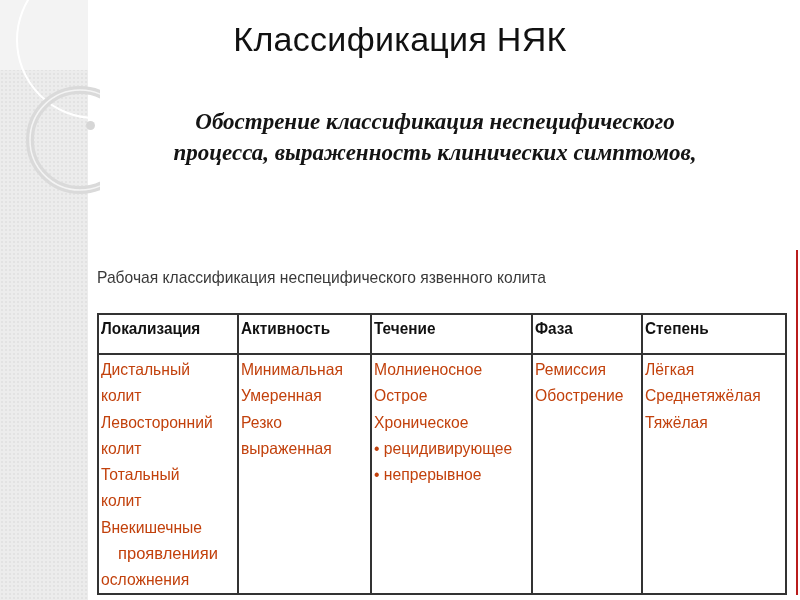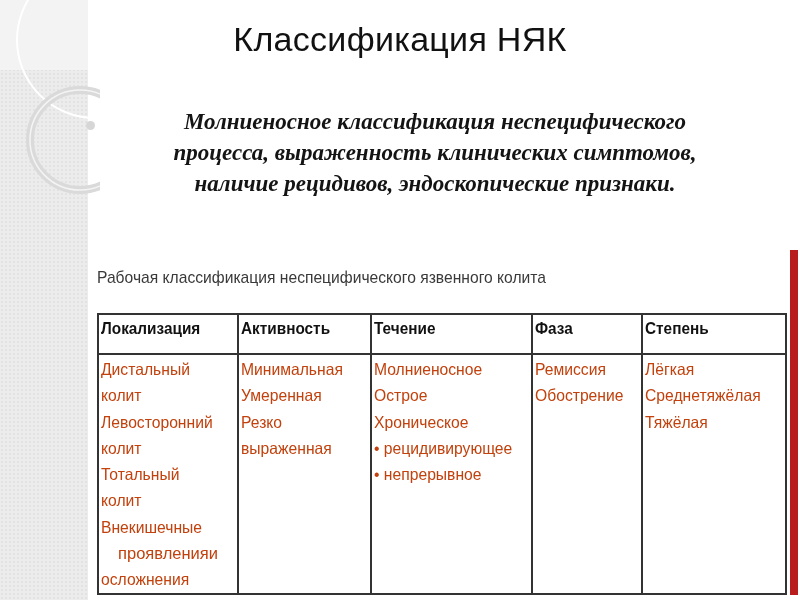--- a/index.html
+++ b/index.html
@@ -30,21 +30,21 @@
   }
   .lead {
     position: absolute; left: 100px; top: 106px; width: 670px; text-align: center;
     font-family: "Liberation Serif", serif; font-style: italic; font-weight: bold;
     font-size: 23px; line-height: 31px; color: #141414;
   }
 
   .figure {
     position: absolute; left: 88px; top: 250px; width: 710px; height: 345px;
     background: #ffffff;
-    border-right: 8px solid #b91c1c;
+    border-right: 2px solid #b91c1c;
   }
   .fig-caption {
     position: absolute; left: 9px; top: 18px;
     font-family: "Liberation Sans", sans-serif; font-size: 17px; color: #3a3a3a;
     transform: scaleX(0.92); transform-origin: left center; white-space: nowrap;
   }
 
   table.cls {
     position: absolute; left: 9px; top: 63px;
     border-collapse: collapse; table-layout: fixed;
@@ -73,23 +73,22 @@
     <circle cx="95" cy="40" r="78" fill="none" stroke="#ffffff" stroke-width="2"></circle>
     <circle cx="80" cy="140" r="50" fill="none" stroke="#dadada" stroke-width="8"></circle>
     <circle cx="80" cy="140" r="50" fill="none" stroke="#f4f4f4" stroke-width="1.5"></circle>
   </svg>
 </div>
 
 <div class="title">Классификация НЯК</div>
 
 <span class="bullet-dot"></span>
 <div class="lead">
-  <div>Молниеносное классификация неспецифического</div>
+  <div>Обострение классификация неспецифического</div>
   <div>процесса, выраженность клинических симптомов,</div>
-  <div>наличие рецидивов, эндоскопические признаки.</div>
 </div>
 
 <div class="figure">
   <div class="fig-caption">Рабочая классификация неспецифического язвенного колита</div>
 
   <table class="cls">
     <colgroup>
       <col style="width:140px">
         <col style="width:133px">
         <col style="width:161px">

